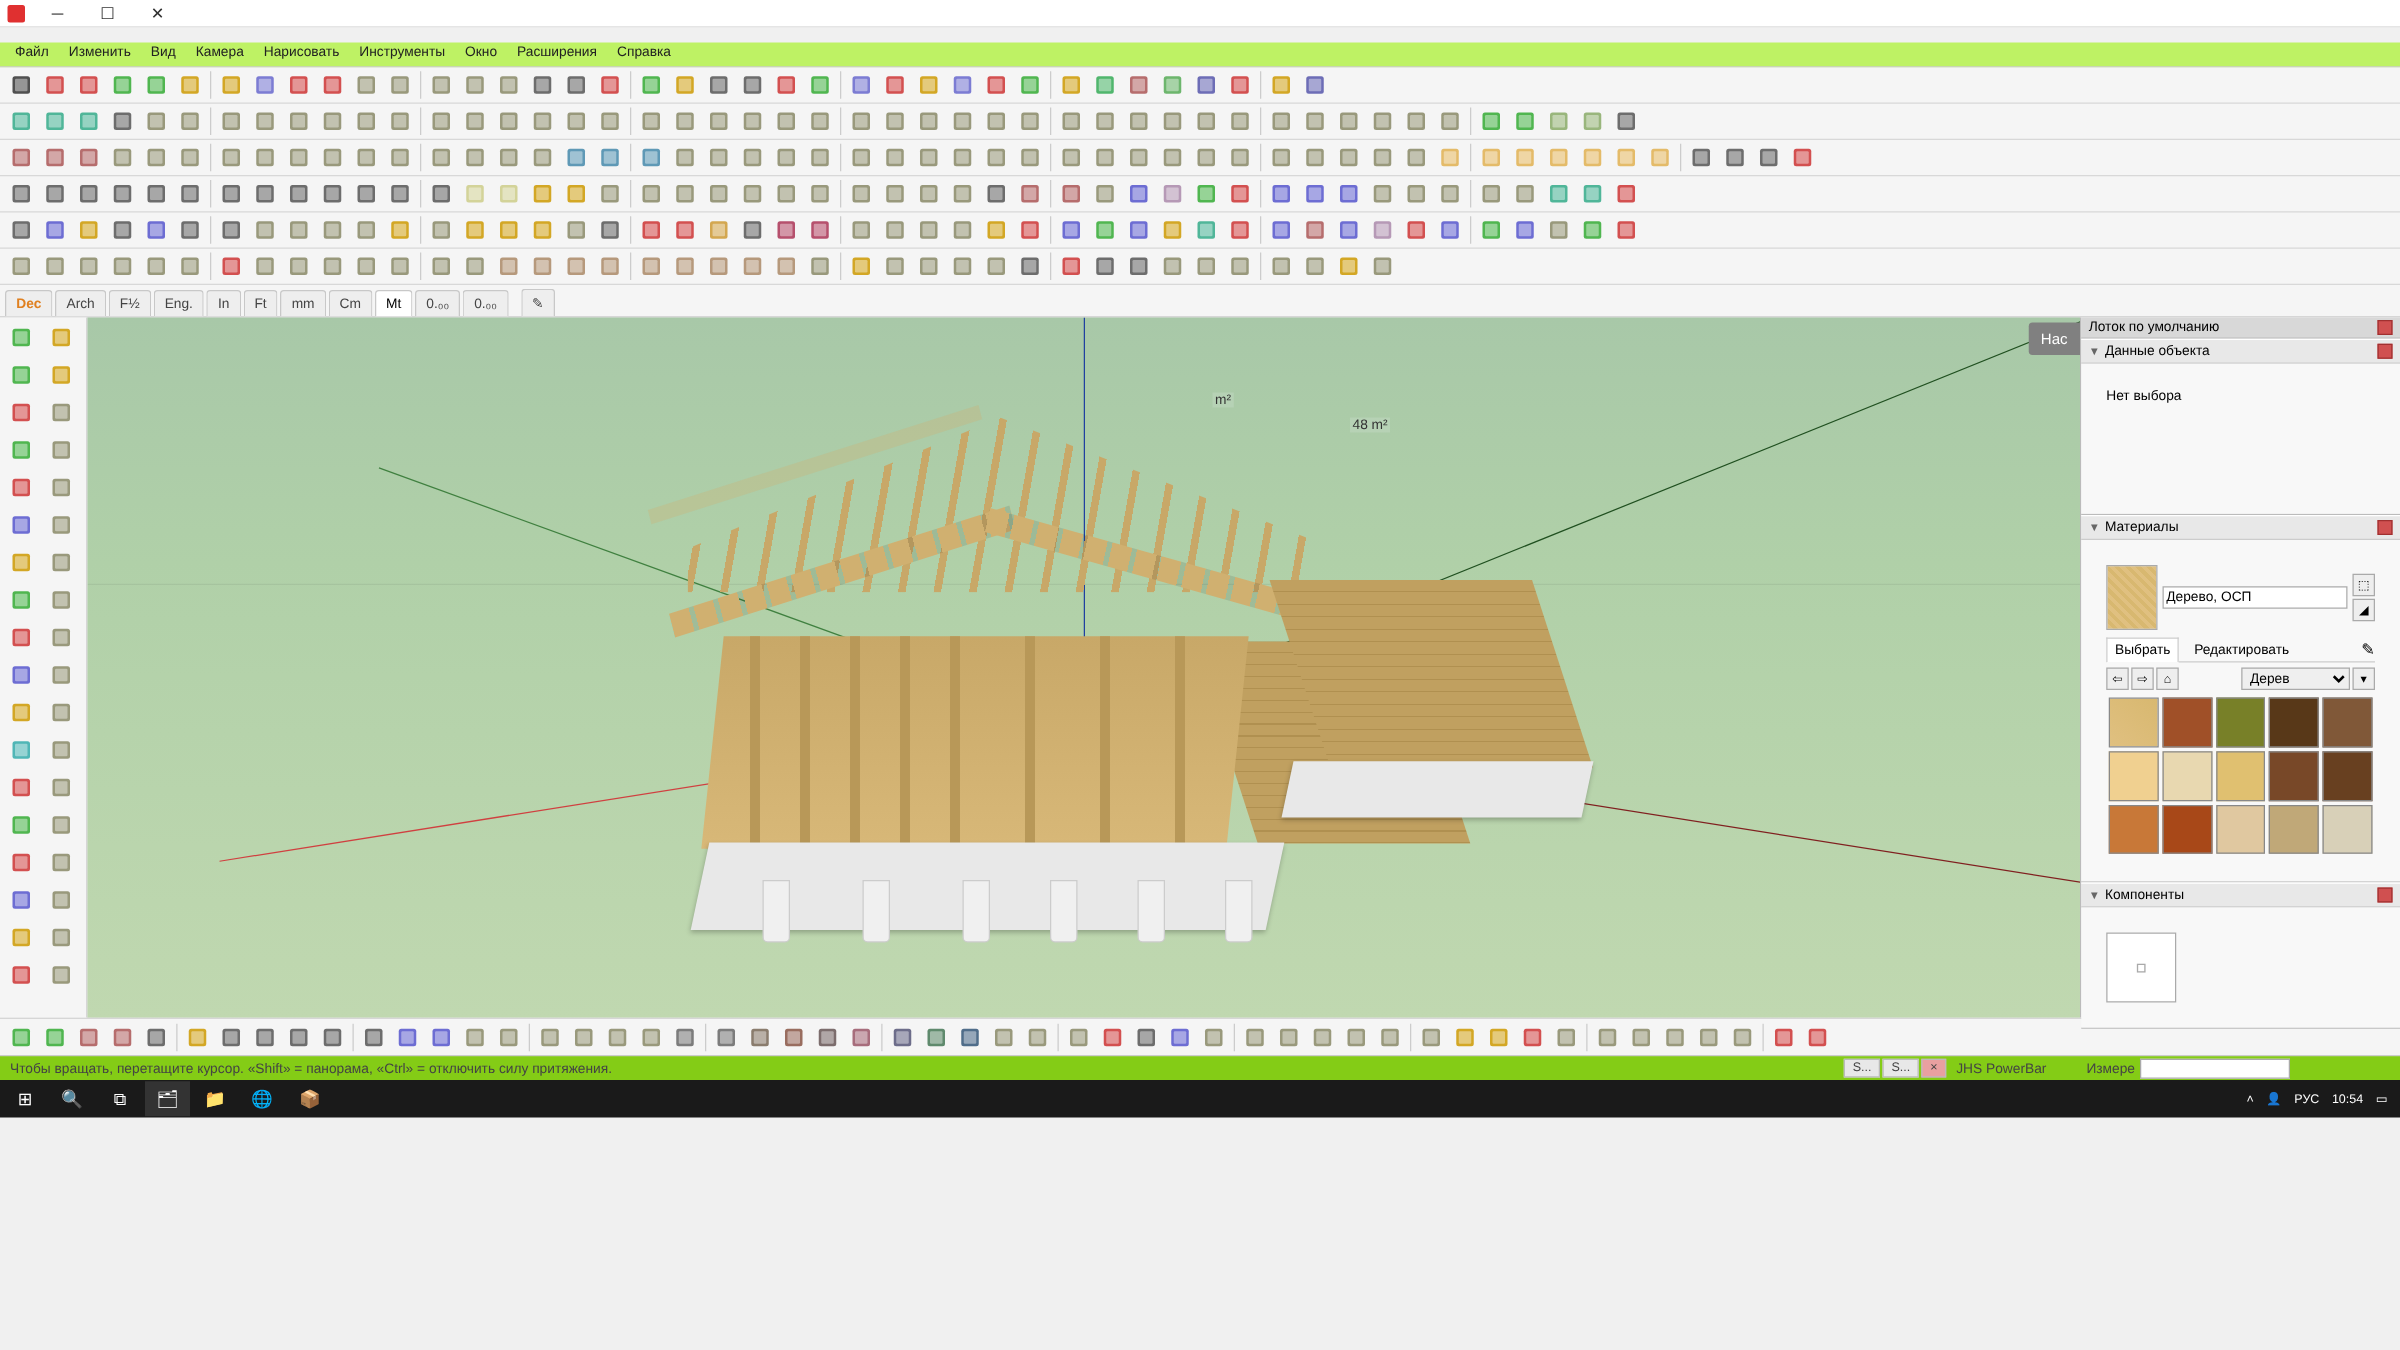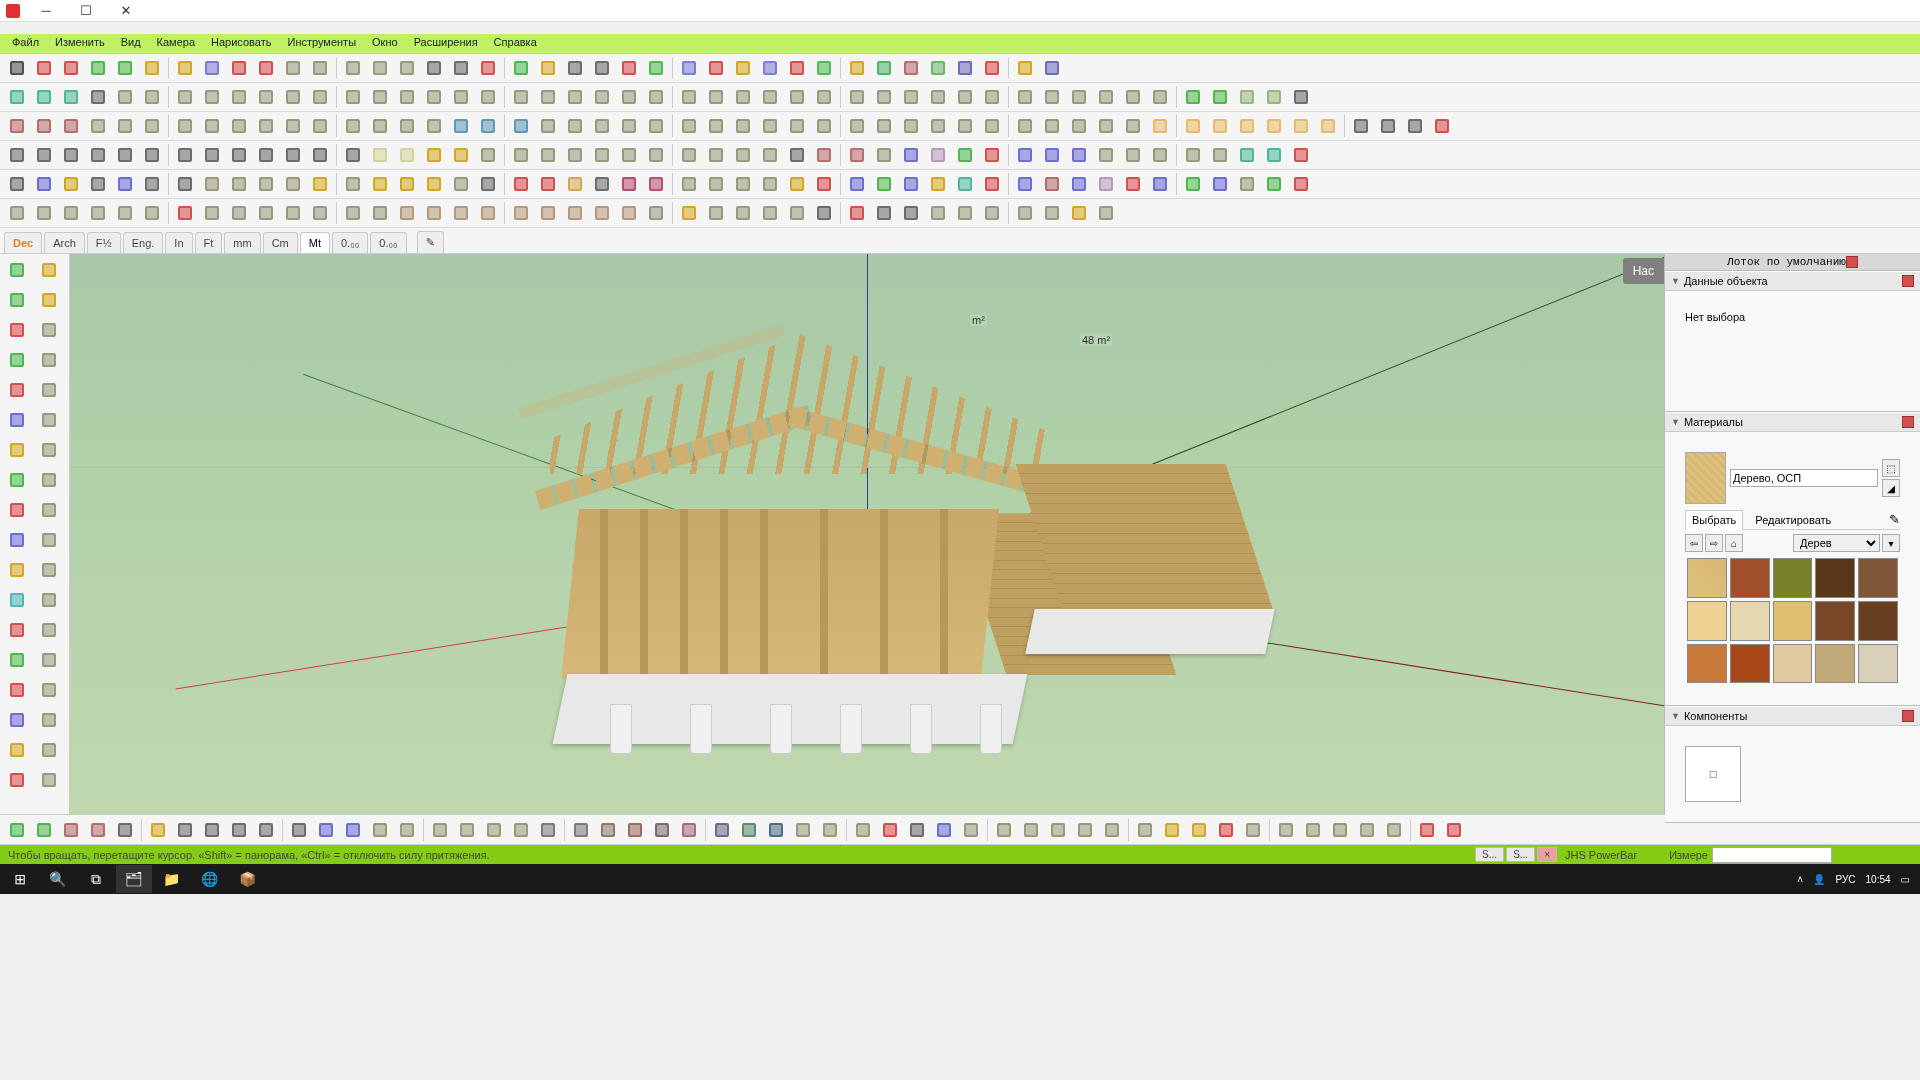--- a/index.html
+++ b/index.html
@@ -52,21 +52,21 @@
 .frame-stud { position: absolute; background: #b89858; width: 8px; }
 
 .house2 { position: absolute; left: 970px; top: 120px; width: 250px; height: 280px; }
 .house2 .wall.side { left: 0; width: 210px; height: 150px; bottom: 40px; transform: skewX(18deg); }
 .house2 .foundation { left: -10px; width: 240px; height: 45px; bottom: 0; }
 .dim-label { position: absolute; font-size: 11px; color: #333; background: rgba(200,220,200,0.4); padding: 0 2px; }
 
 .tray-btn { position: absolute; right: 0; top: 4px; background: #808080; color: #fff; padding: 6px 10px; font-size: 12px; border-radius: 3px 0 0 3px; }
 
 .right-panel { width: 256px; background: #f0f0f0; border-left: 1px solid #bbb; display: flex; flex-direction: column; }
-.tray-title { background: #d8d8d8; padding: 2px 6px; font-size: 11px; border-bottom: 1px solid #bbb; display: flex; justify-content: center; align-items: center; font-family: Liberation Mono, monospace; }
+.tray-title { background: #d8d8d8; padding: 2px 6px; font-size: 11px; border-bottom: 1px solid #bbb; display: flex; justify-content: space-between; align-items: center; }
 .tray-title .close-x { width: 12px; height: 12px; background: #d05050; border: 1px solid #a03030; }
 .panel-section { border-bottom: 1px solid #bbb; }
 .panel-header { background: #e8e8e8; padding: 3px 6px; display: flex; align-items: center; gap: 4px; font-weight: 500; border-top: 1px solid #fff; border-bottom: 1px solid #ccc; }
 .panel-header .ico-exp { font-size: 9px; color: #666; }
 .panel-header .spacer { flex: 1; }
 .panel-header .close-x { width: 12px; height: 12px; background: #d05050; border: 1px solid #a03030; }
 .panel-body { background: #f8f8f8; padding: 20px; font-size: 11px; }
 .panel-body.tall { min-height: 120px; }
 .mat-preview { display: flex; gap: 4px; align-items: center; }
 .mat-swatch-lg { width: 52px; height: 52px; background: repeating-linear-gradient(45deg,#e0c080,#e0c080 3px,#d8b870 3px,#d8b870 6px); border: 1px solid #aaa; }

